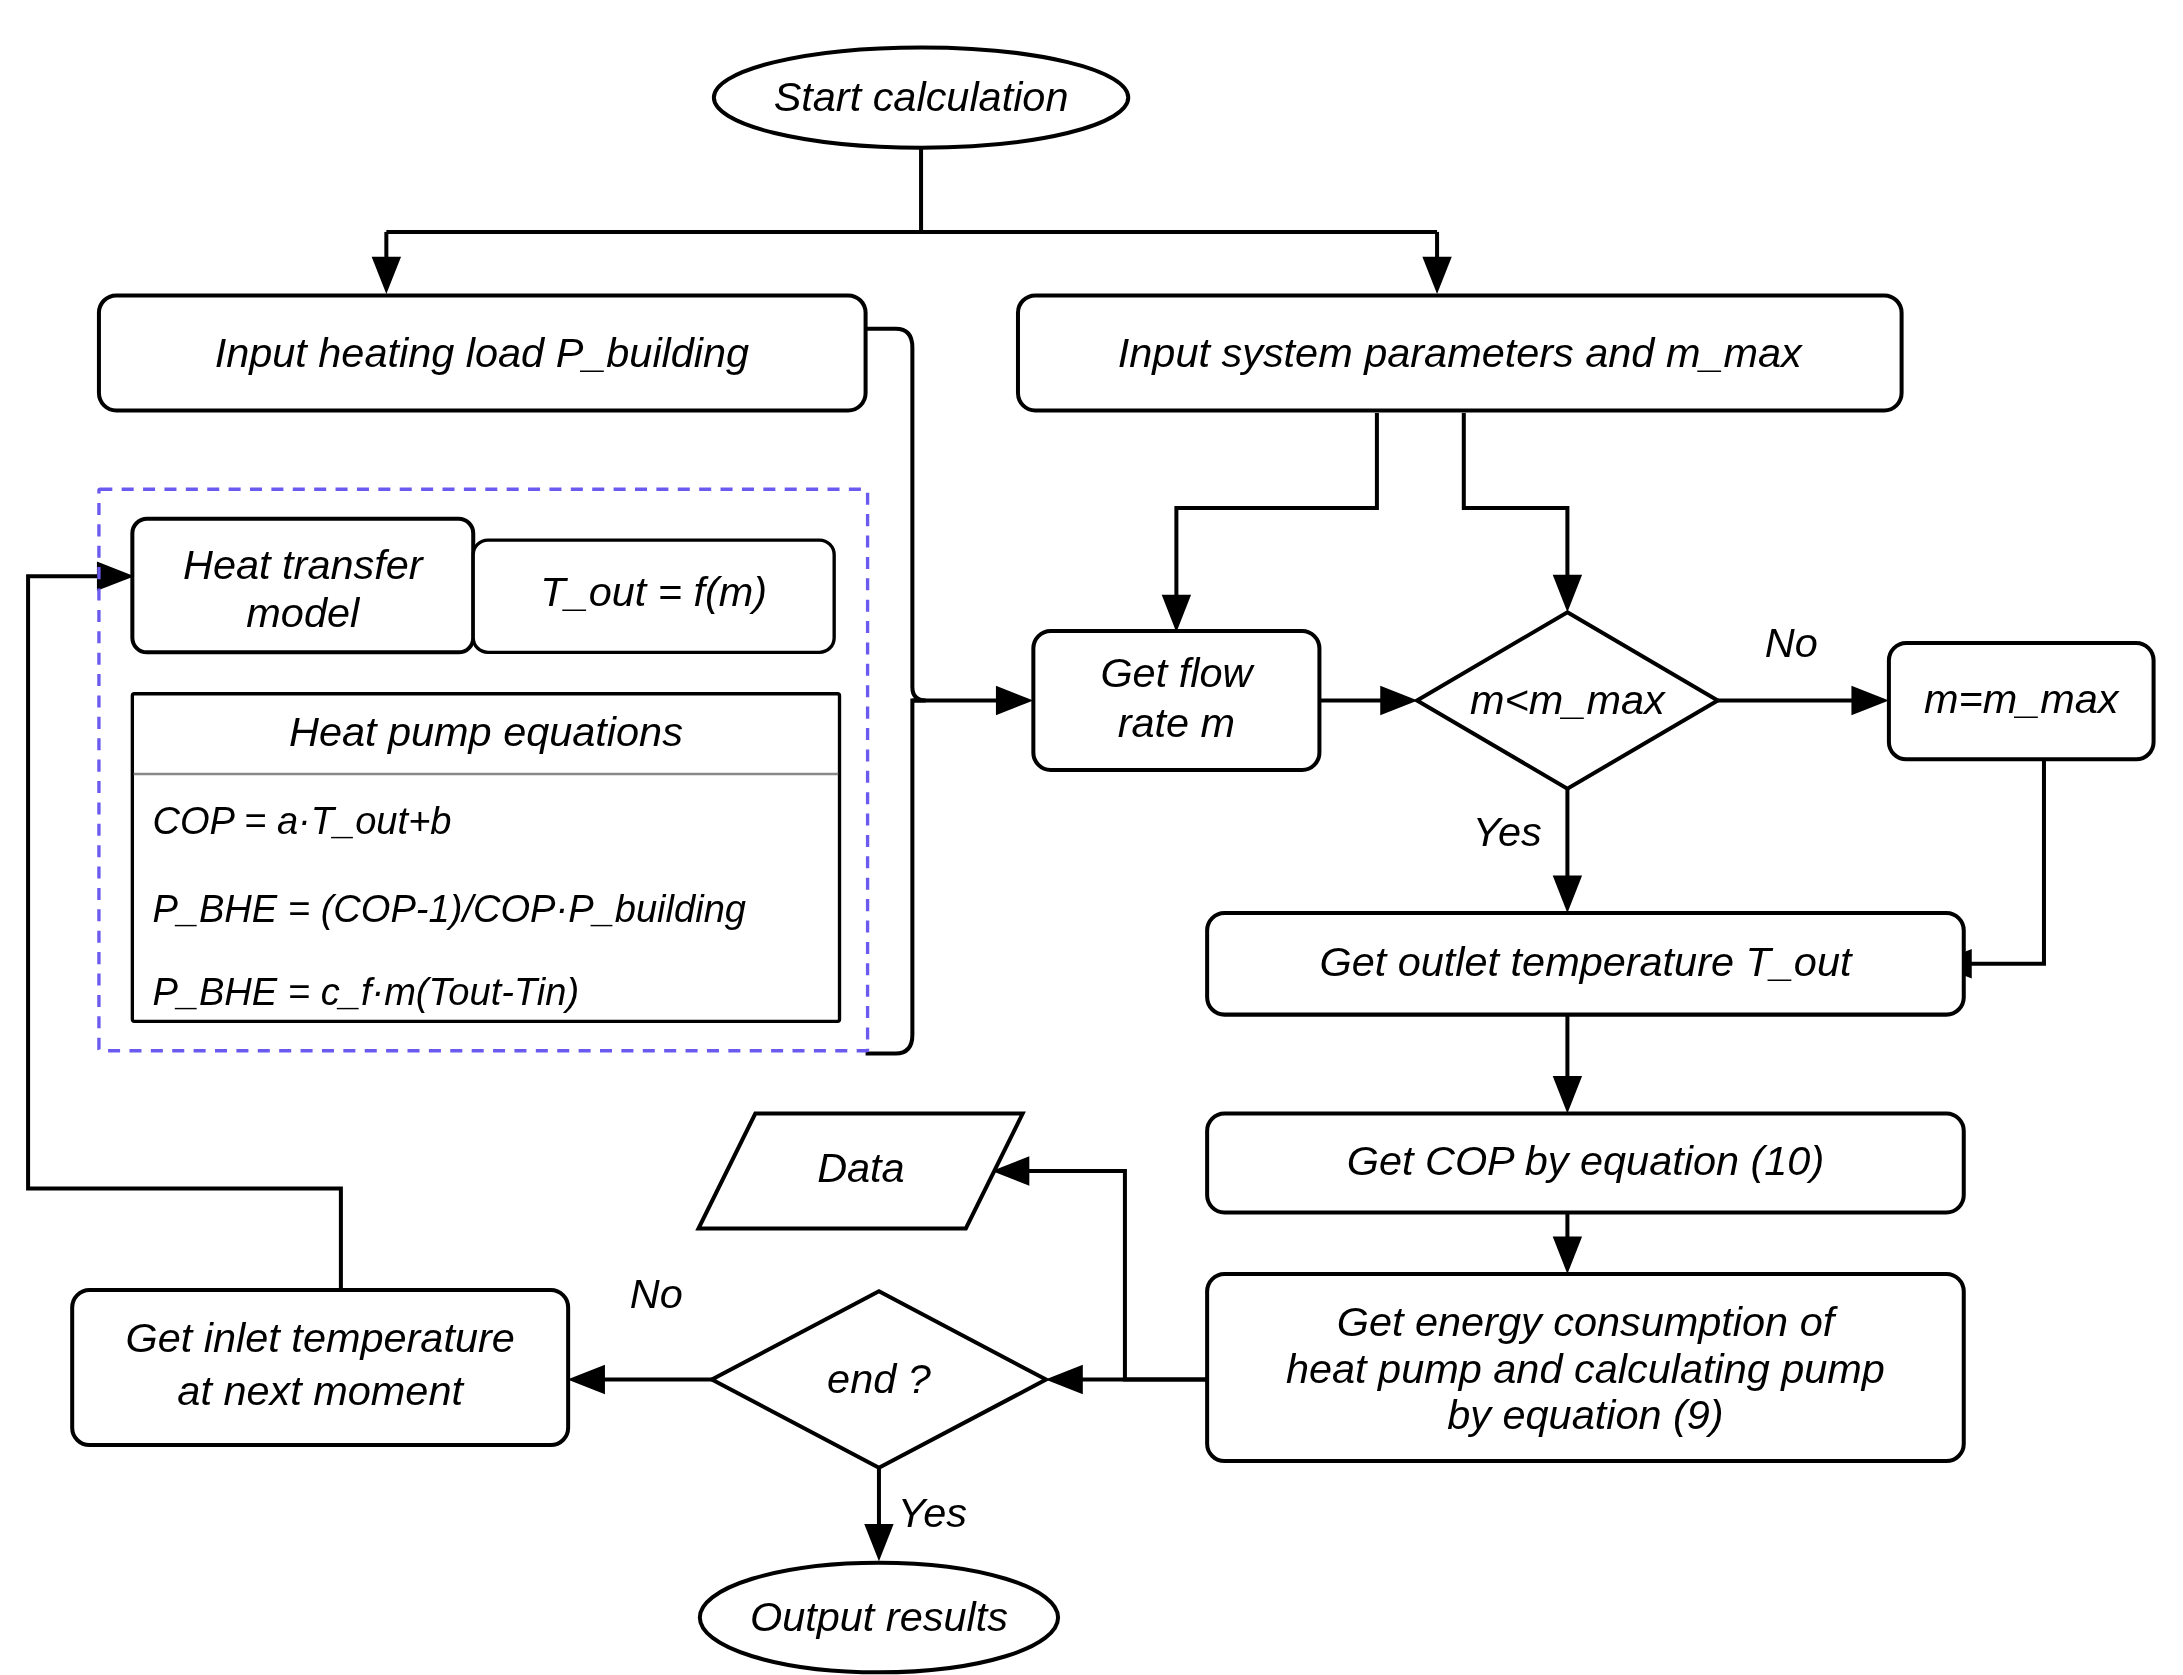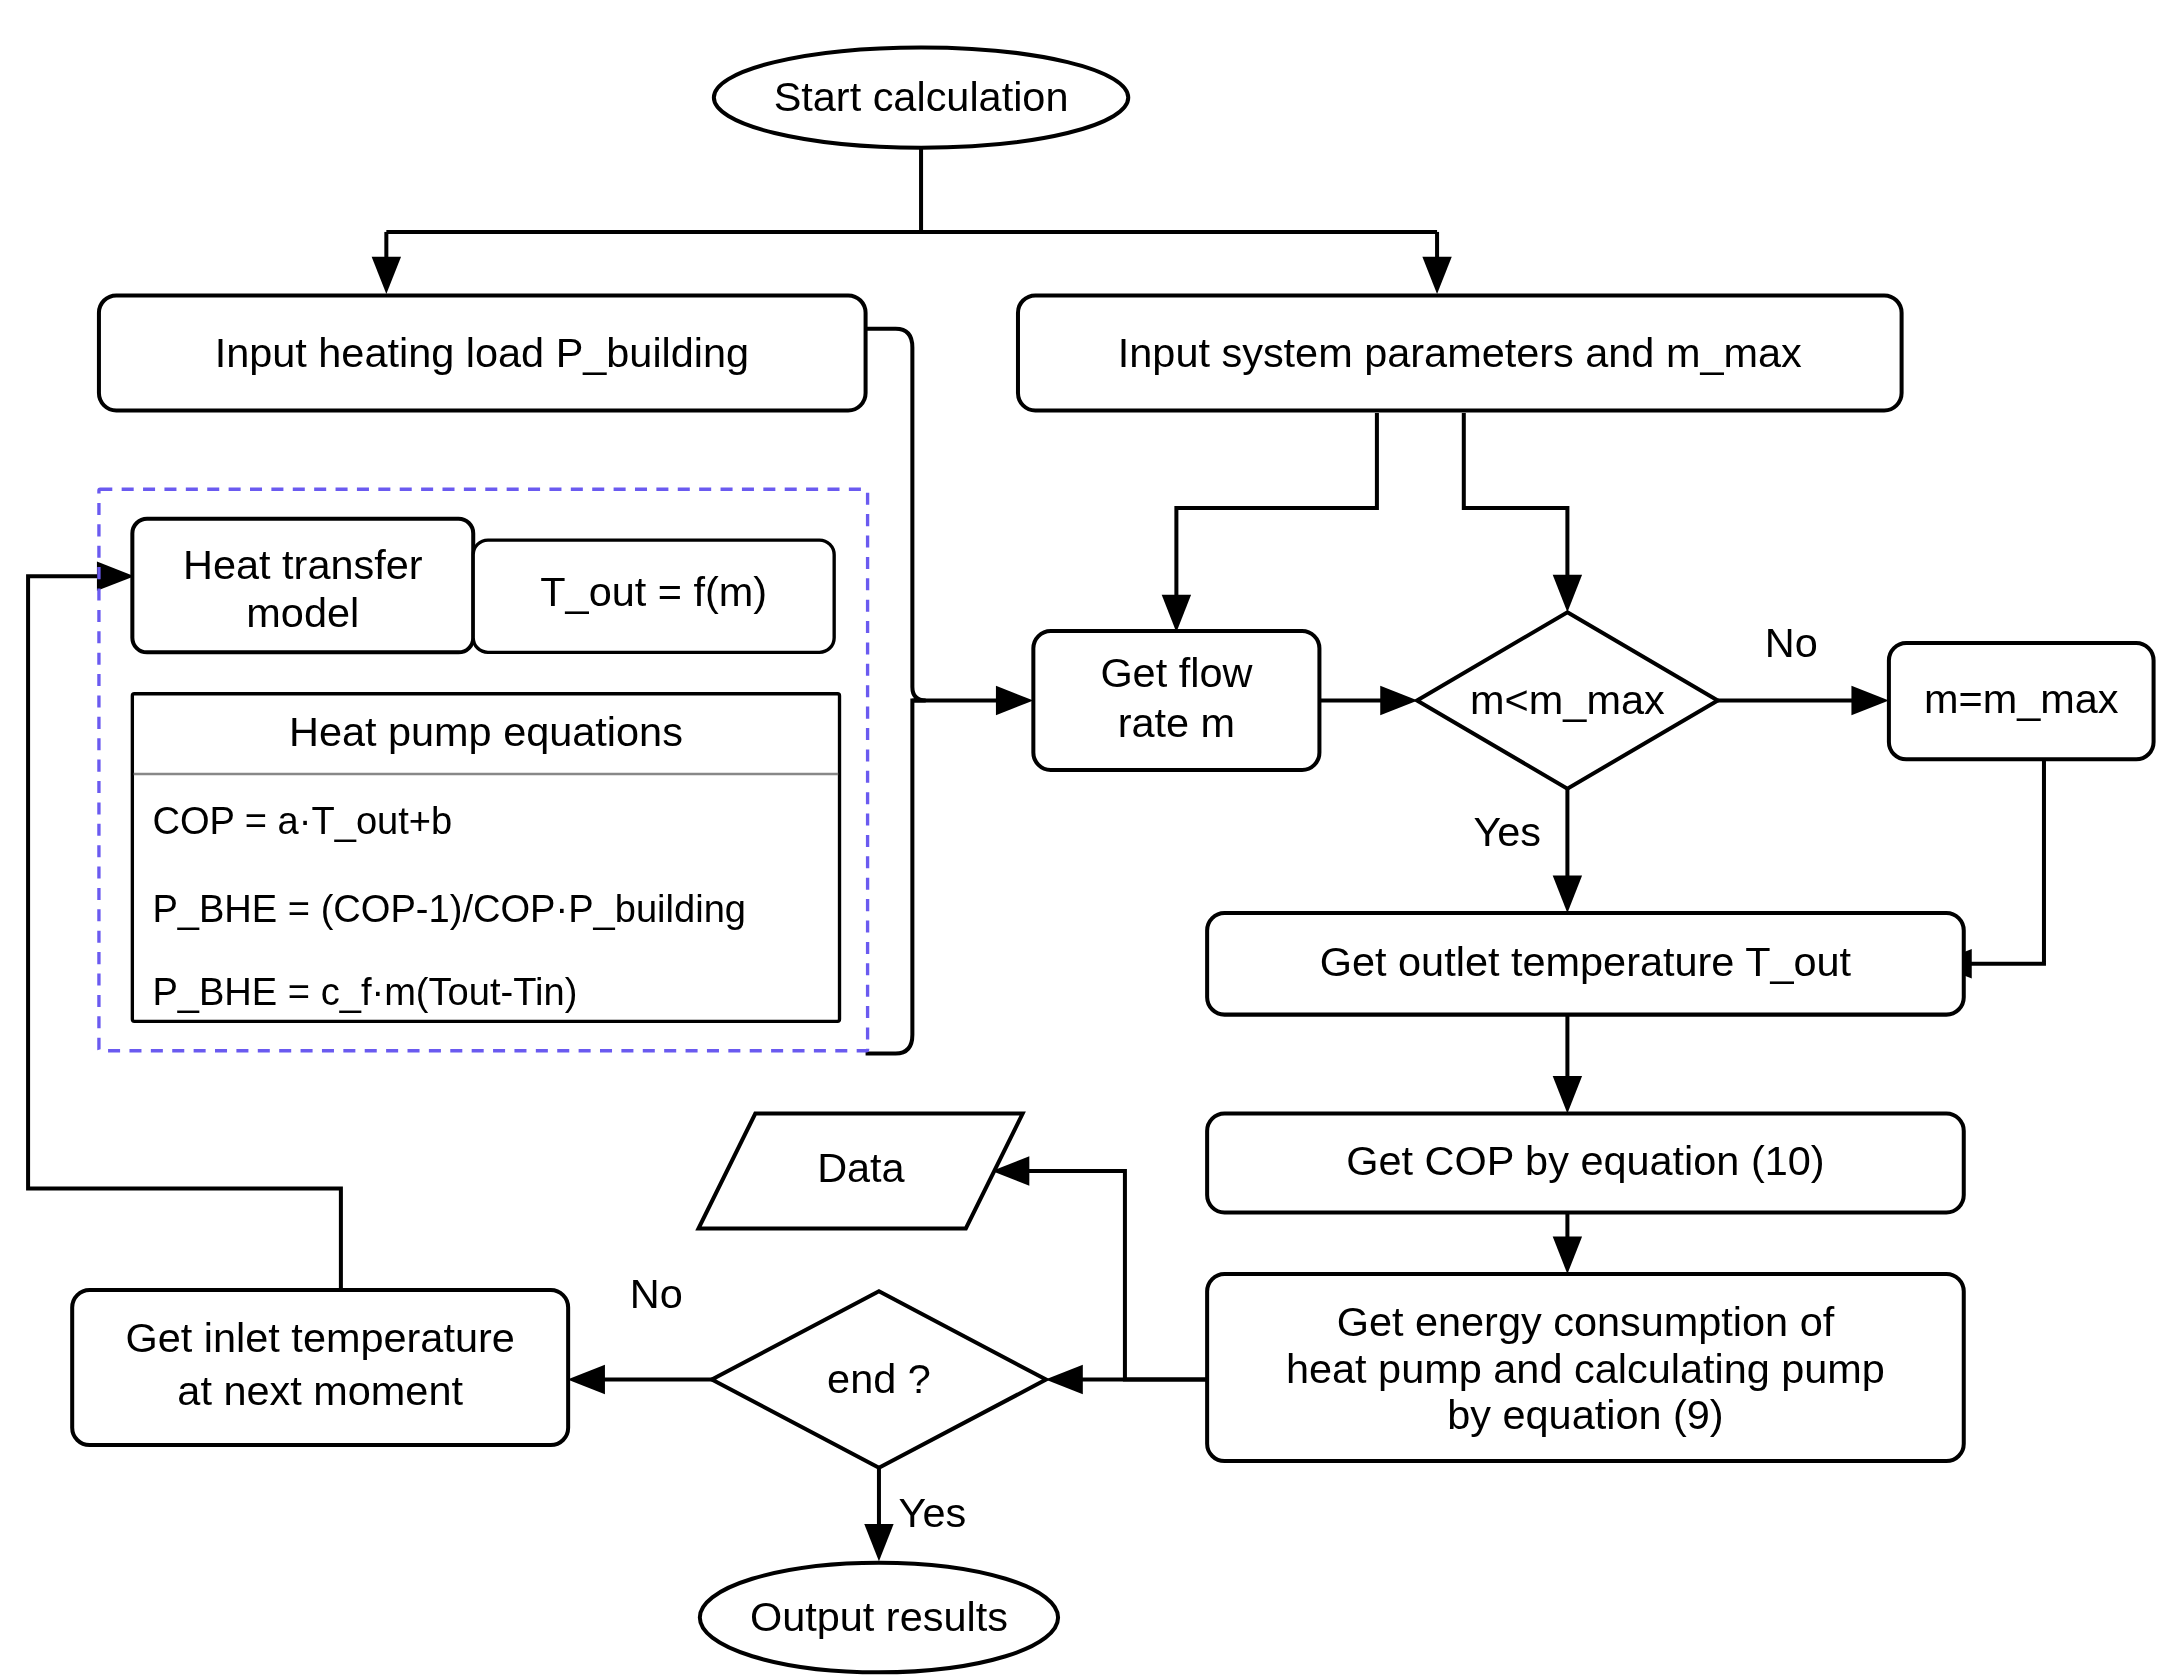--- a/index.html
+++ b/index.html
@@ -10,20 +10,21 @@
   body {
     width: 2183px;
     height: 1675px;
     font-family: "Liberation Sans", sans-serif;
   }
   #flowchart-root {
     position: relative;
     width: 2183px;
     height: 1209px;
     background: #ffffff;
+    font-style: italic;
   }
   svg.fc {
     display: block;
     width: 2183px;
     height: 1675px;
   }
   .node-shape {
     fill: #ffffff;
     stroke: #000000;
     stroke-width: 6;

